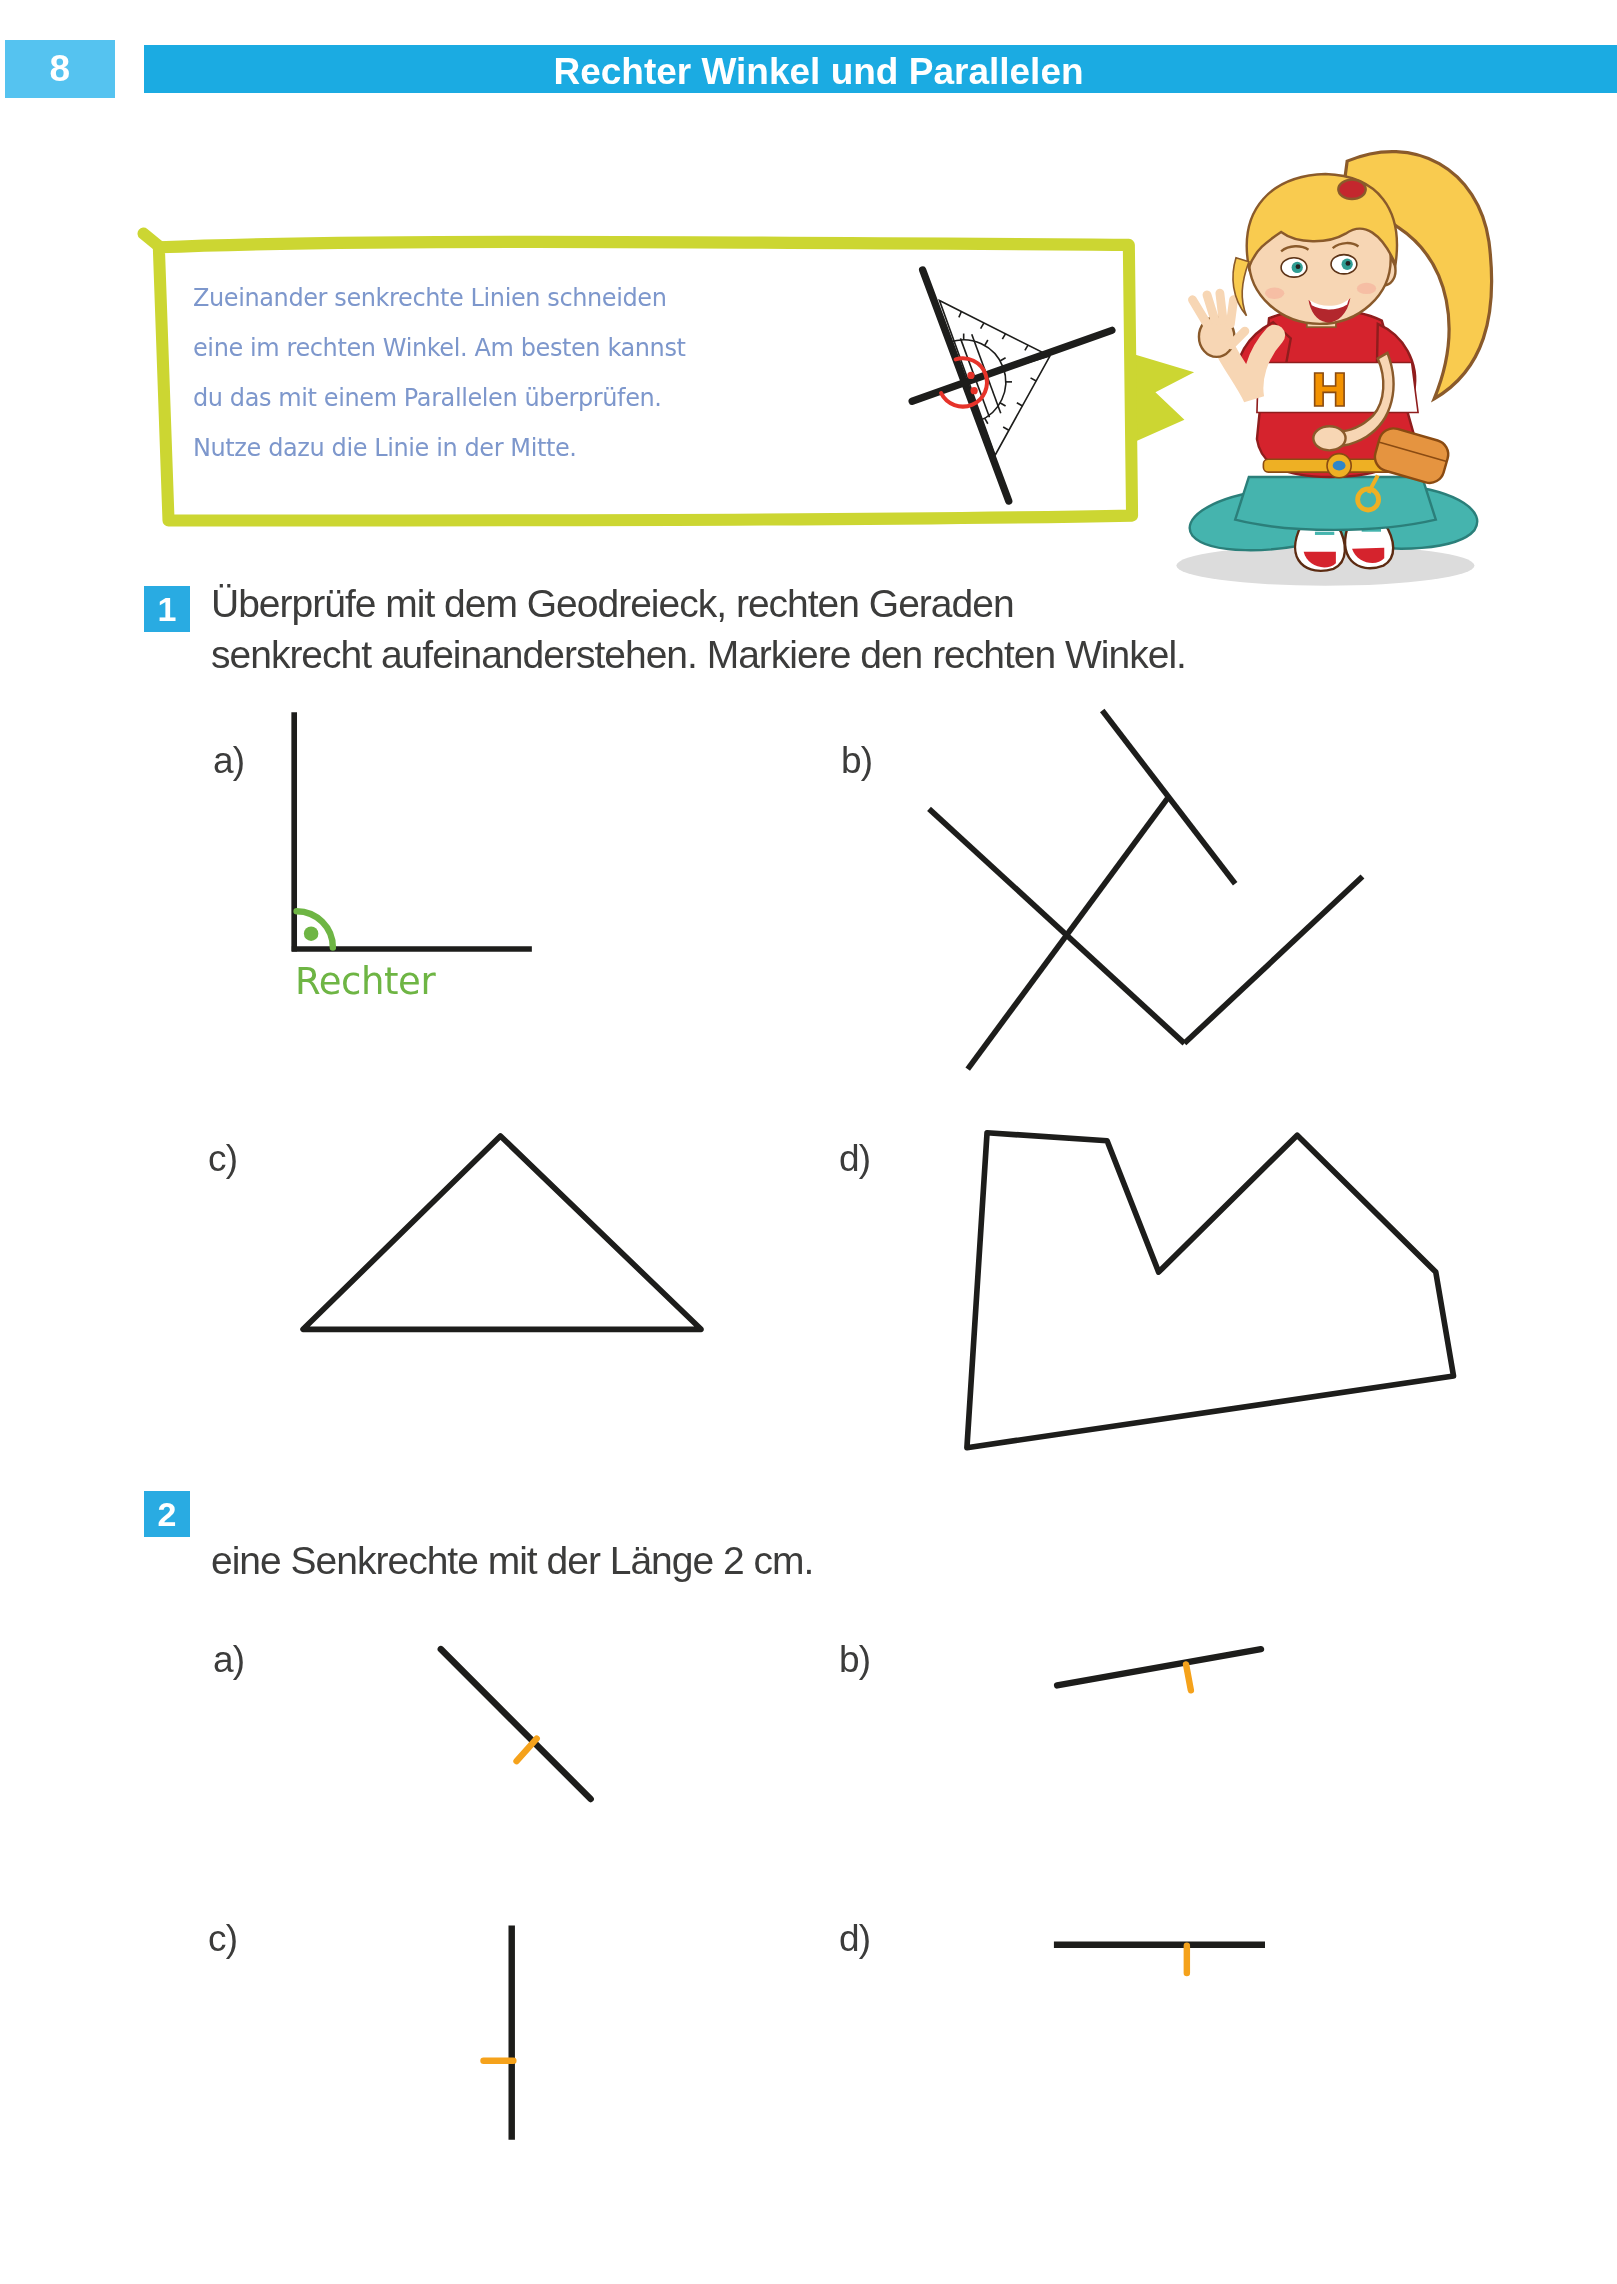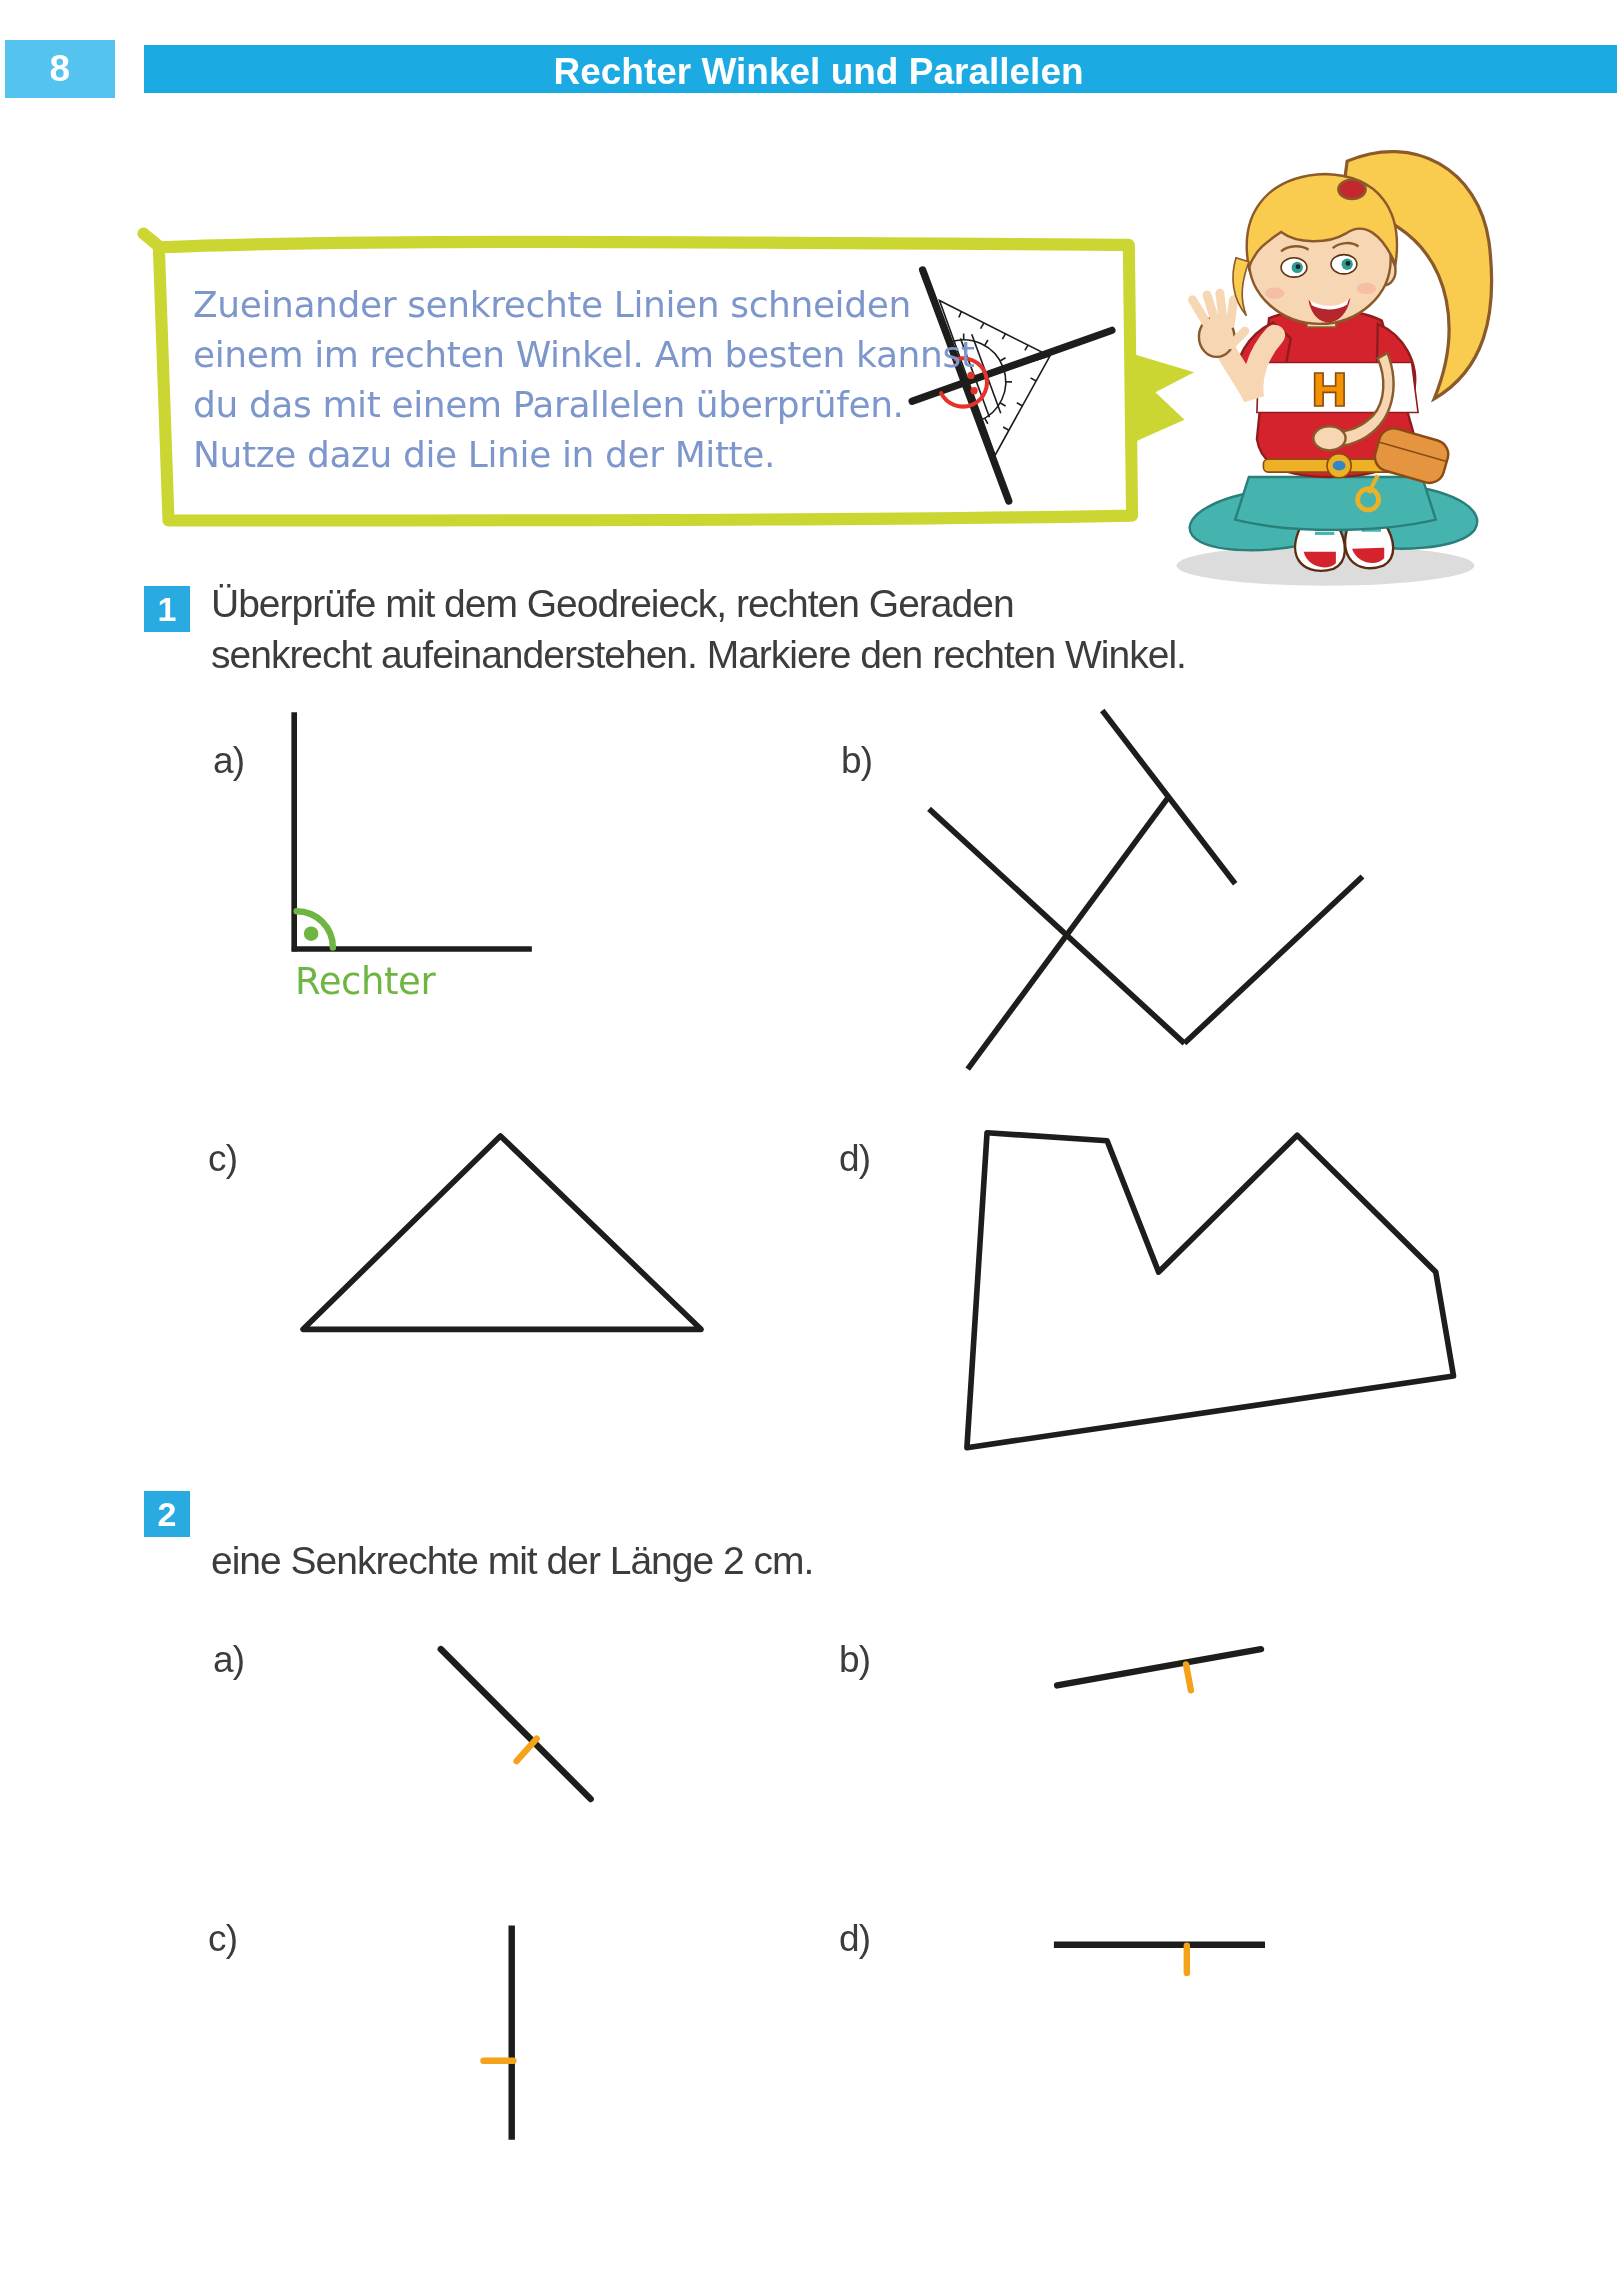--- a/index.html
+++ b/index.html
@@ -9,21 +9,21 @@
 
   
   #page-number-box{left:4.8px;top:40px;width:110px;height:58px;
     background:var(--page_box,#55c3f0);display:flex;align-items:center;justify-content:center;
     color:#fff;font-size:37px;font-weight:bold;}
   #header-bar{left:144px;top:45px;width:1475px;height:48px;background:var(--header_bar,#1babe2);
     display:flex;align-items:flex-end;justify-content:center;padding-right:0;}
   #header-title{color:#fff;font-size:37px;font-weight:bold;letter-spacing:0;transform:translateX(-63px);}
 
   
-  .bubble-line{left:193px;color:var(--bubble_text,#7d97cc);font-size:36px;letter-spacing:-0.4px;
+  .bubble-line{left:193px;color:var(--bubble_text,#7d97cc);font-size:24px;letter-spacing:-0.4px;
     font-family:"DejaVu Sans",sans-serif;white-space:nowrap;}
 
   
   .task-badge{width:46px;height:46px;background:var(--task_box,#29abe2);
     display:flex;align-items:center;justify-content:center;color:#fff;
     font-size:34px;font-weight:bold;}
   .task-line{color:var(--text_dark,#3c3c3b);font-size:39px;letter-spacing:-1px;white-space:nowrap;}
 
   .fig-label{color:var(--text_dark,#3c3c3b);font-size:37px;letter-spacing:-0.8px;}
   #example-label{color:var(--example_green,#6eb544);font-size:37px;
@@ -199,21 +199,21 @@
       <path d="M 180 172 C 190 164 205 164 214 170" stroke="#8a5a2b" stroke-width="3" fill="none"></path>
       <path d="M 244 168 C 254 160 268 160 276 166" stroke="#8a5a2b" stroke-width="3" fill="none"></path>
       <ellipse cx="172" cy="224" rx="12" ry="7" fill="#f5b8a0" opacity="0.8"></ellipse>
       <ellipse cx="286" cy="218" rx="12" ry="7" fill="#f5b8a0" opacity="0.8"></ellipse>
       <path d="M 214 232 C 228 248 252 248 266 230 C 262 252 248 262 236 260 C 224 258 216 246 214 232 Z" fill="#b3272d"></path>
       <path d="M 216 233 C 230 242 252 242 264 231 L 262 238 C 250 246 230 246 218 239 Z" fill="#ffffff"></path>
     </g>
   </svg>
 
   <div class="abs bubble-line" style="top:284px">Zueinander senkrechte Linien schneiden</div>
-  <div class="abs bubble-line" style="top:334px">einem im rechten Winkel. Am besten kannst</div>
+  <div class="abs bubble-line" style="top:334px">eine im rechten Winkel. Am besten kannst</div>
   <div class="abs bubble-line" style="top:384px">du das mit einem Parallelen überprüfen.</div>
   <div class="abs bubble-line" style="top:434px">Nutze dazu die Linie in der Mitte.</div>
 
   <div class="abs task-badge" style="left:144px;top:586px">
     <span>1</span>
   </div>
   <div class="abs task-line" style="left:211px;top:582px">Überprüfe mit dem Geodreieck, rechten Geraden</div>
   <div class="abs task-line" style="left:211px;top:633px">senkrecht aufeinanderstehen. Markiere den rechten Winkel.</div>
 
   <div class="abs fig-label" style="left:213px;top:740px">a)</div>

